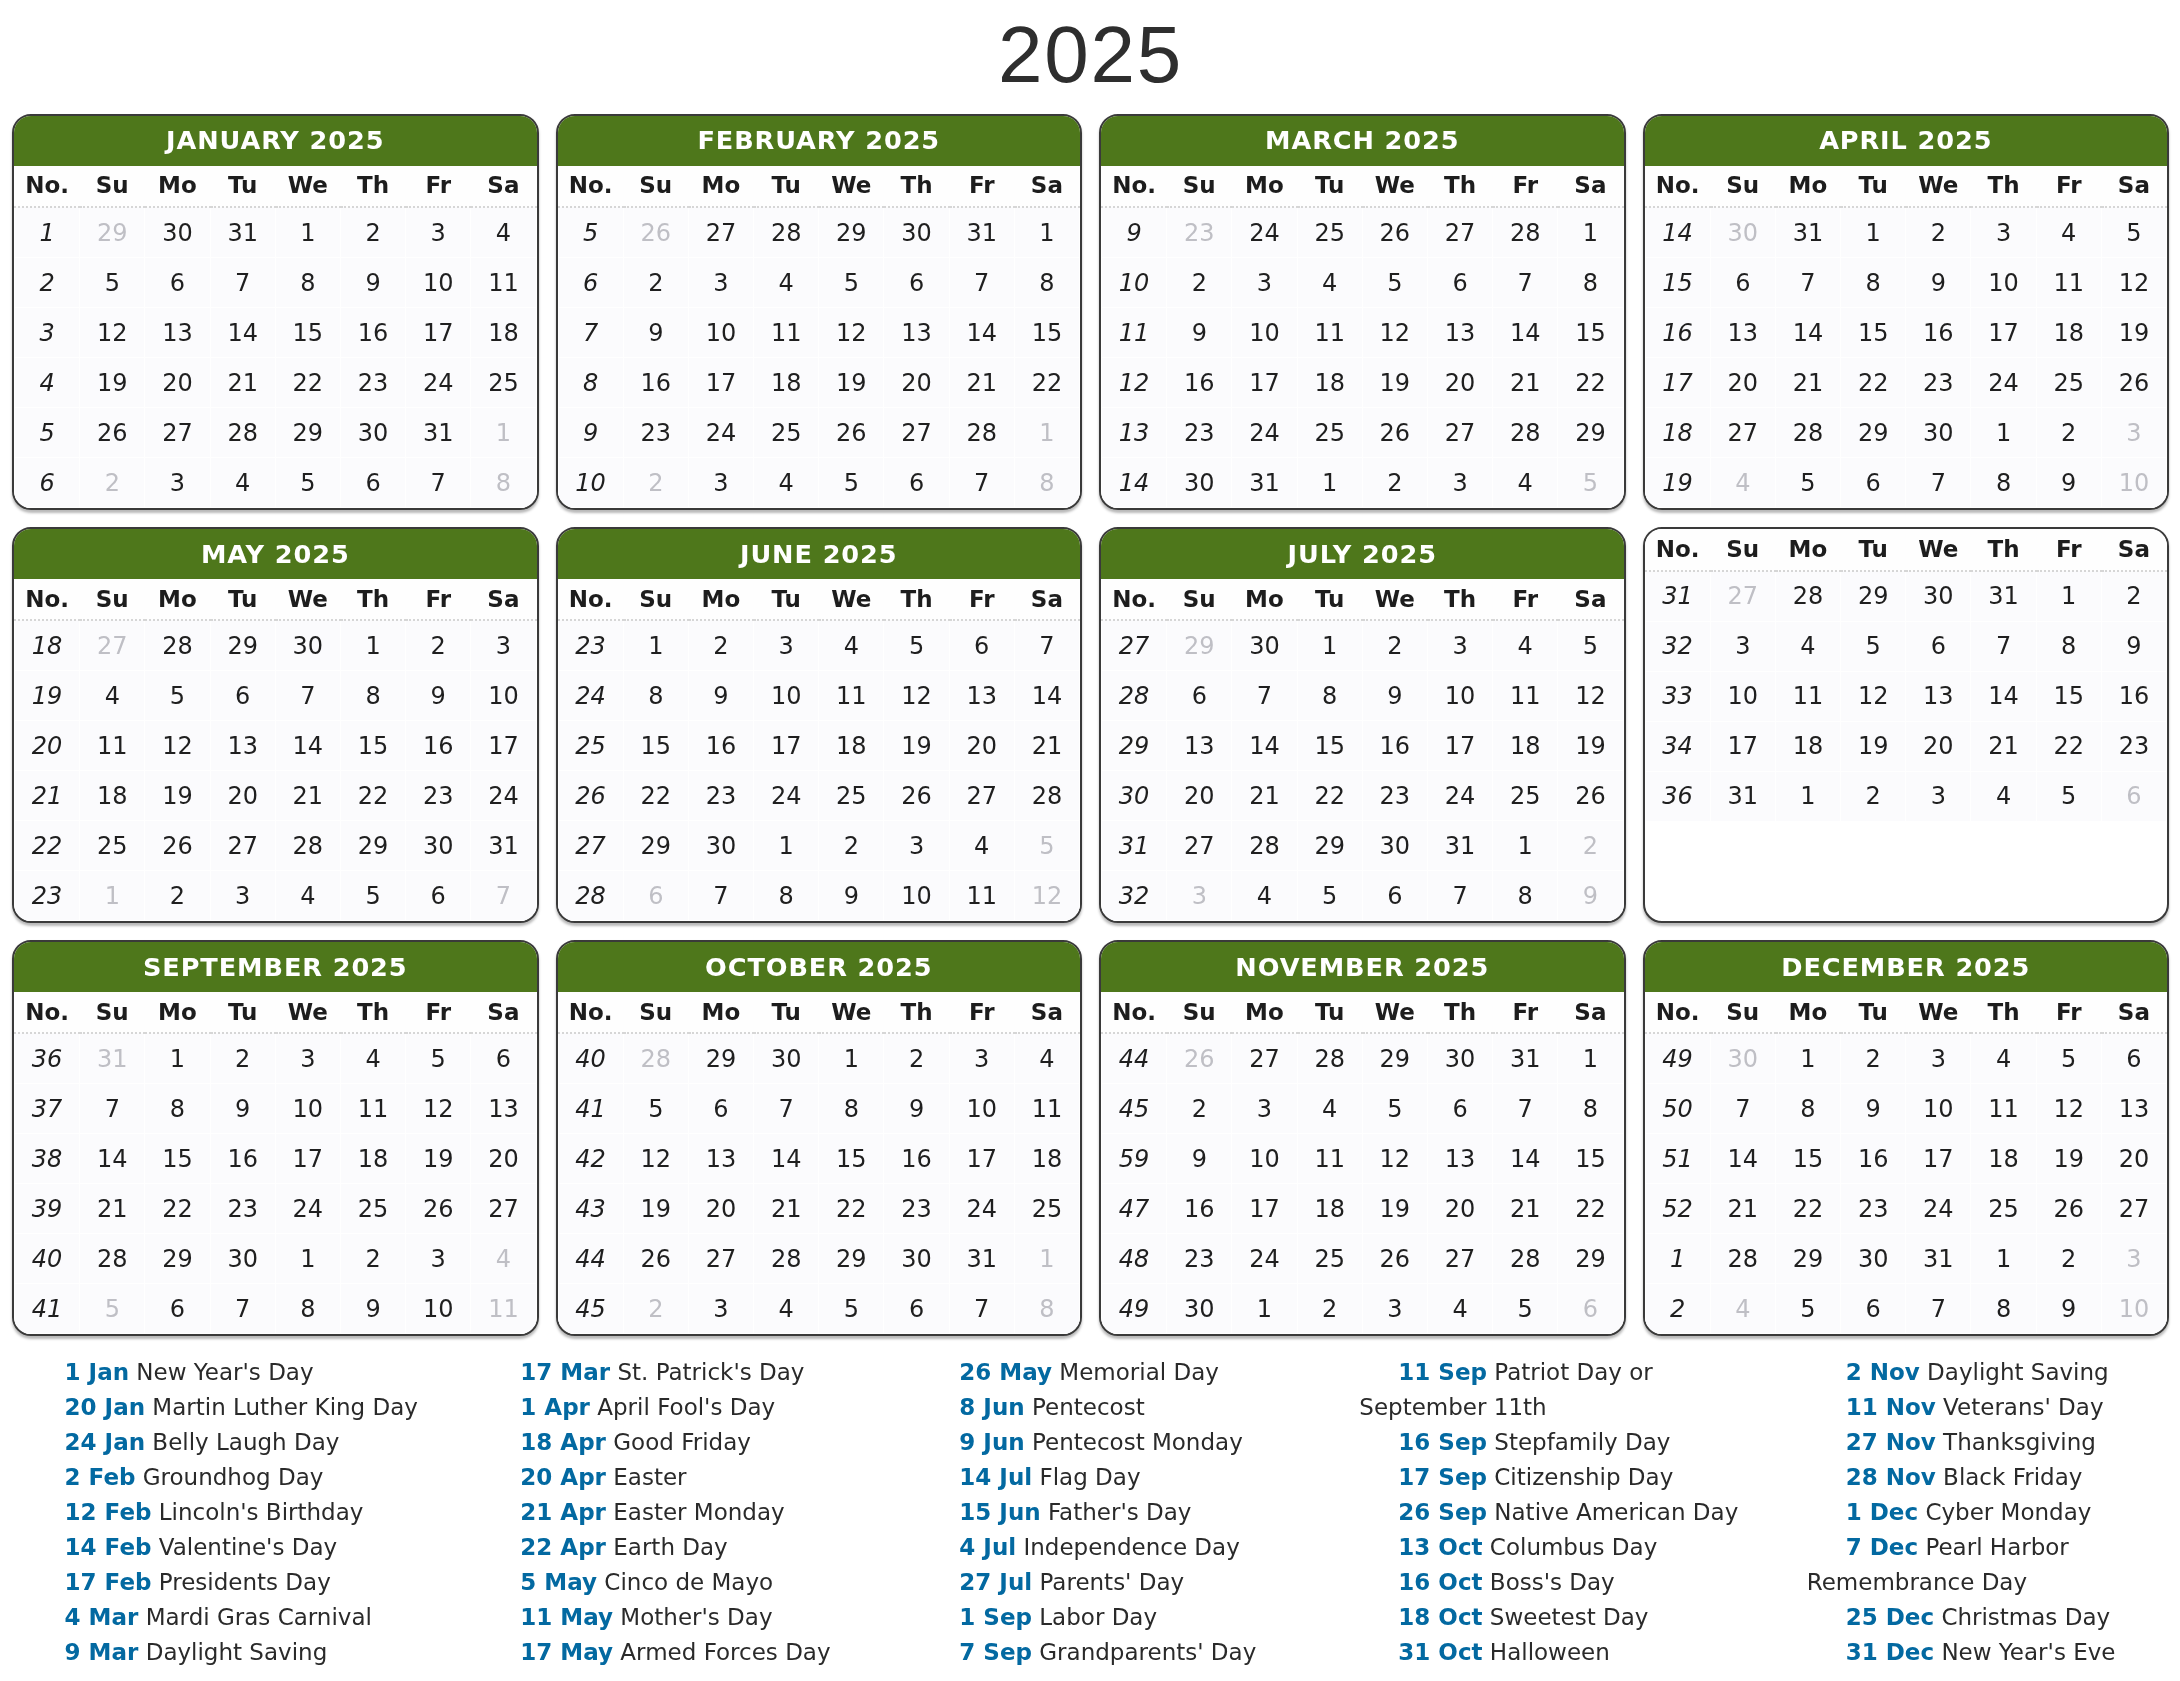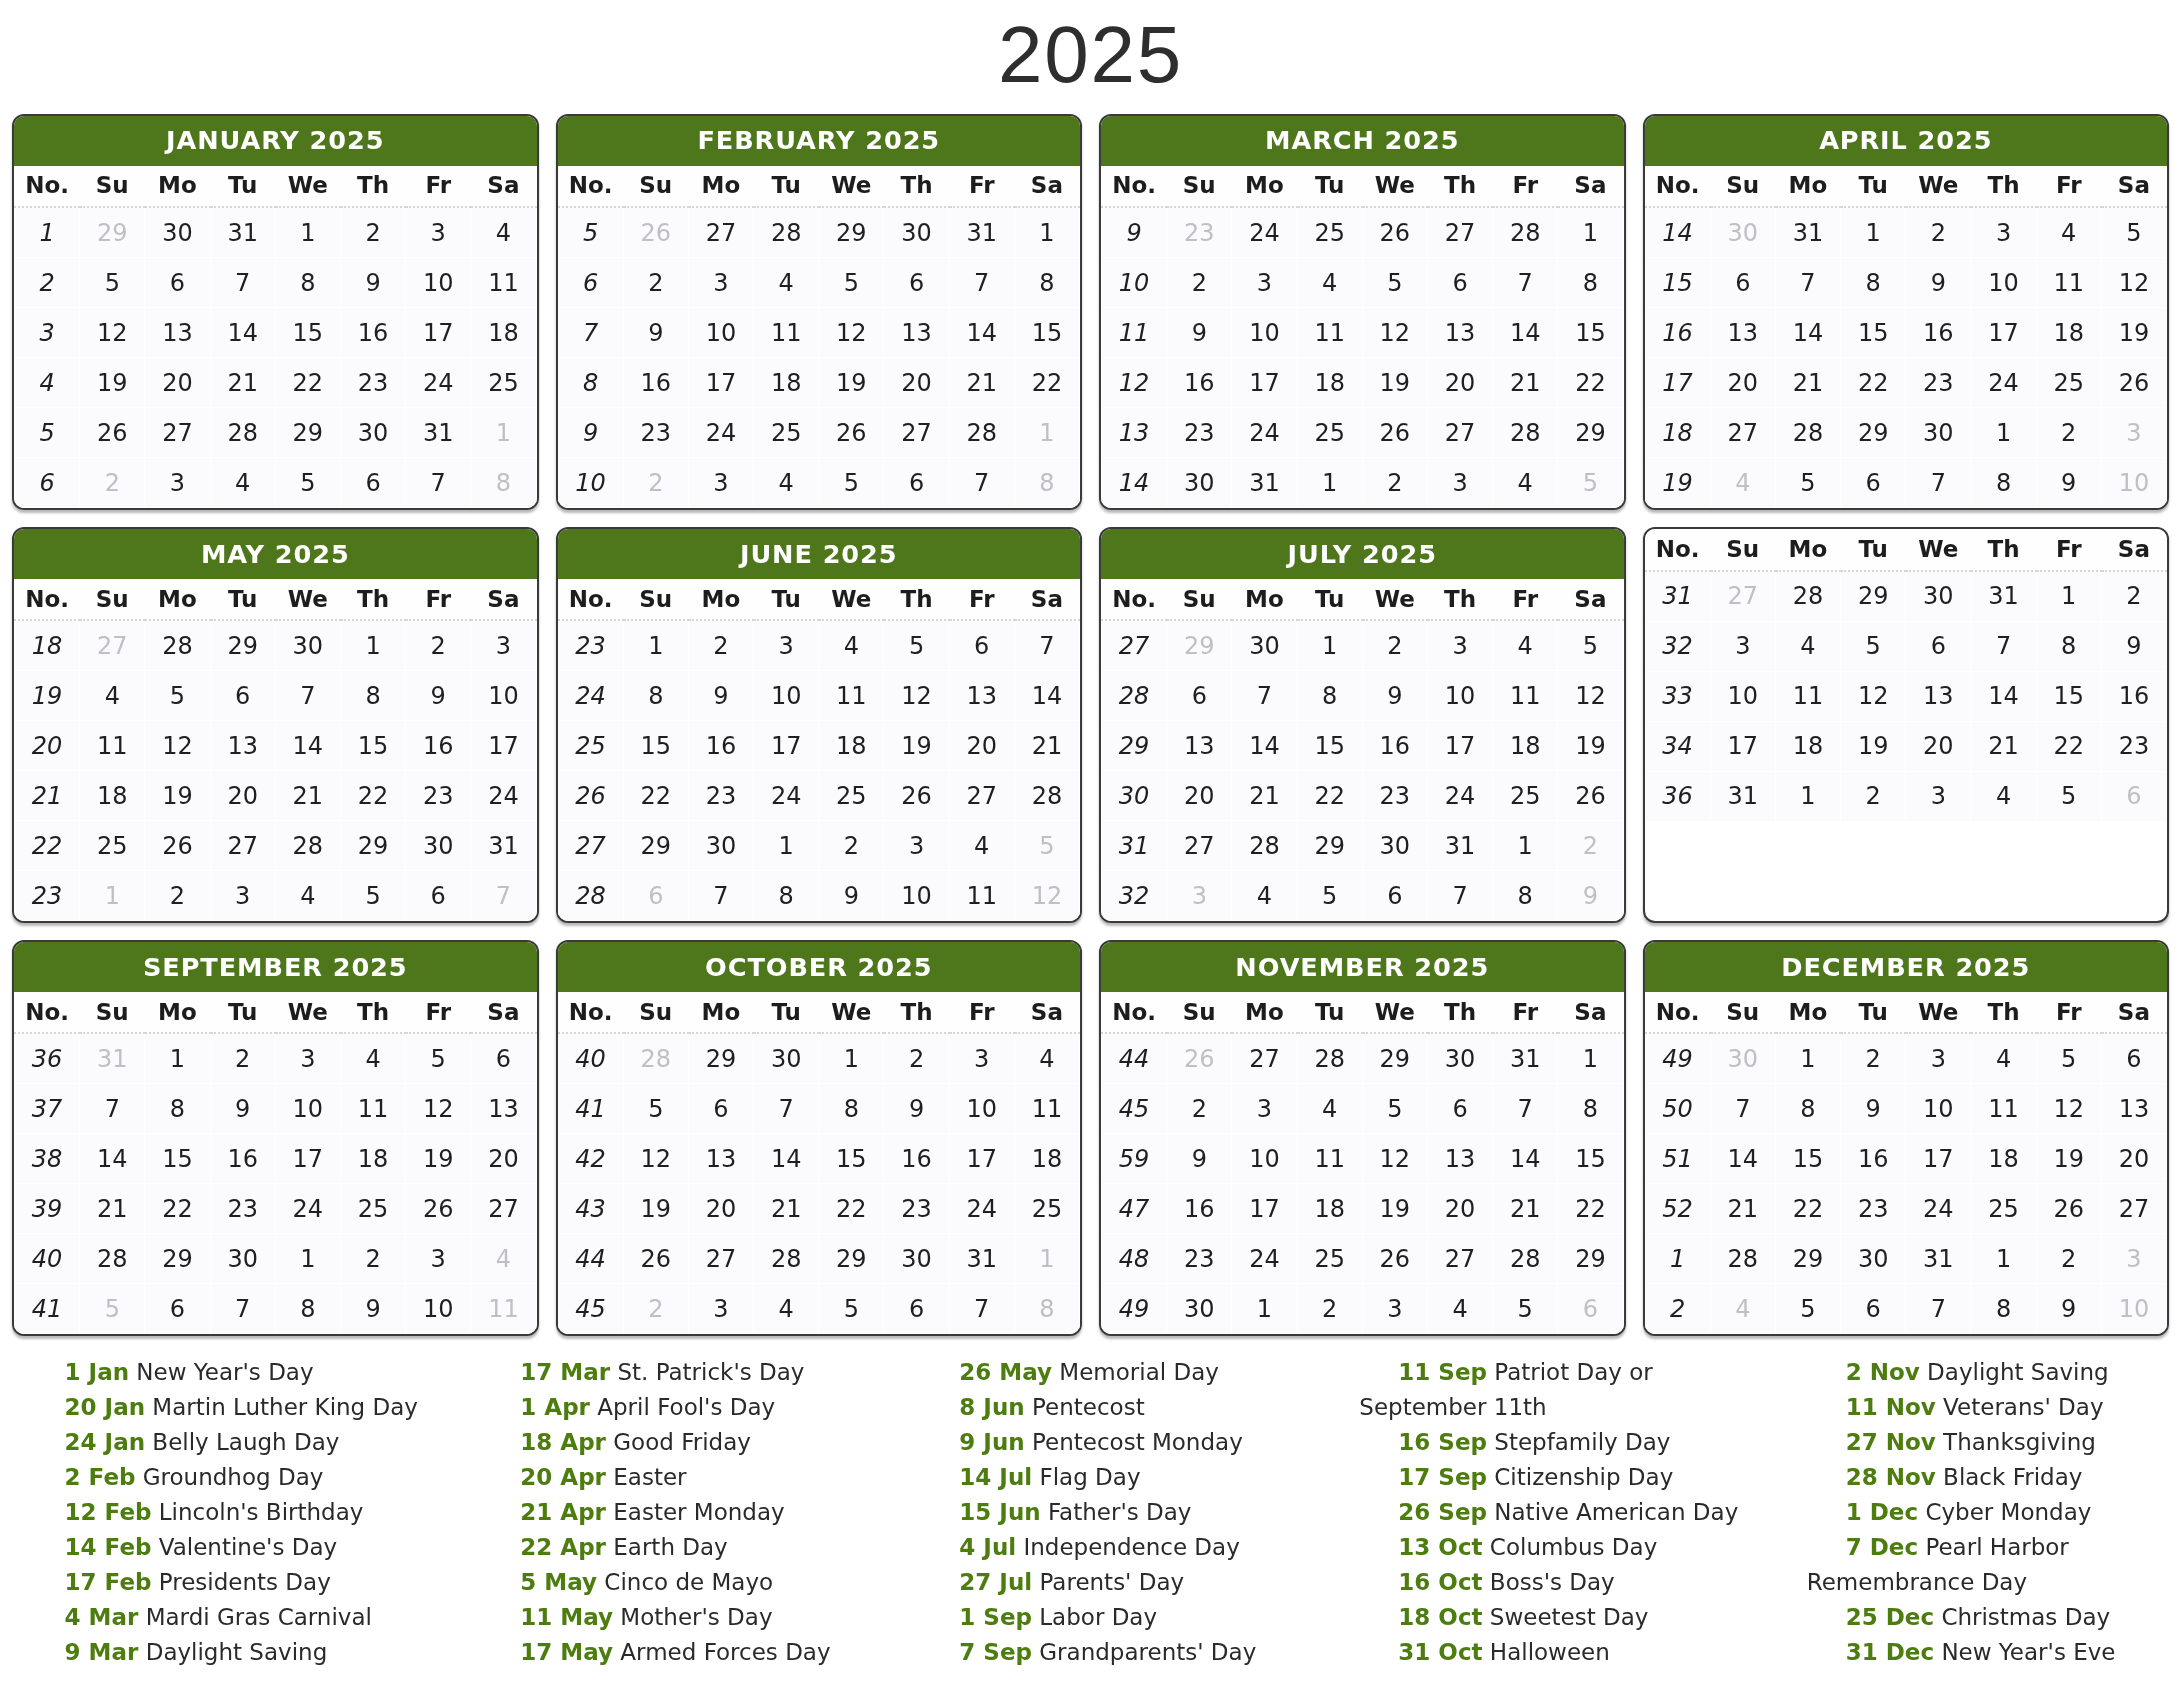--- a/index.html
+++ b/index.html
@@ -17,21 +17,21 @@
     padding:8.5px 0 3.4px;
   }
   .months-grid {
     display:grid;
     grid-template-columns:repeat(4,1fr);
     gap:17px;
     padding:10.2px 12px 0;
   }
   .month-card {
     border:2.6px solid #3a3a3a;
-    border-radius:12px;
+    border-radius:19px;
     overflow:hidden;
     background:#fff;
     box-shadow:0 2.6px 2.6px rgba(0,0,0,.28);
   }
   .month-header {
     background:var(--green);
     color:#fff;
     text-align:center;
     font-weight:bold;
     font-size:25.6px;
@@ -64,21 +64,21 @@
     column-gap:20.4px;
     padding:19px 31px 0 25.6px;
   }
   .holidays ul { list-style:none; margin:0; padding:0; }
   .holidays li {
     font-size:23px;
     line-height:1.52;
     text-indent:39px;
     color:#2a2a2a;
   }
-  .holidays li b { color:#4d7c0f;text-align:right; }
+  .holidays li b { color:#0369a1;text-align:right; }
   .site-footer {
     text-align:center;
     font-family:"Liberation Sans", sans-serif;
     font-weight:bold;
     font-size:32px;
     color:#121212;
     padding:22px 0 0;
   }
 </style>
 </head>

